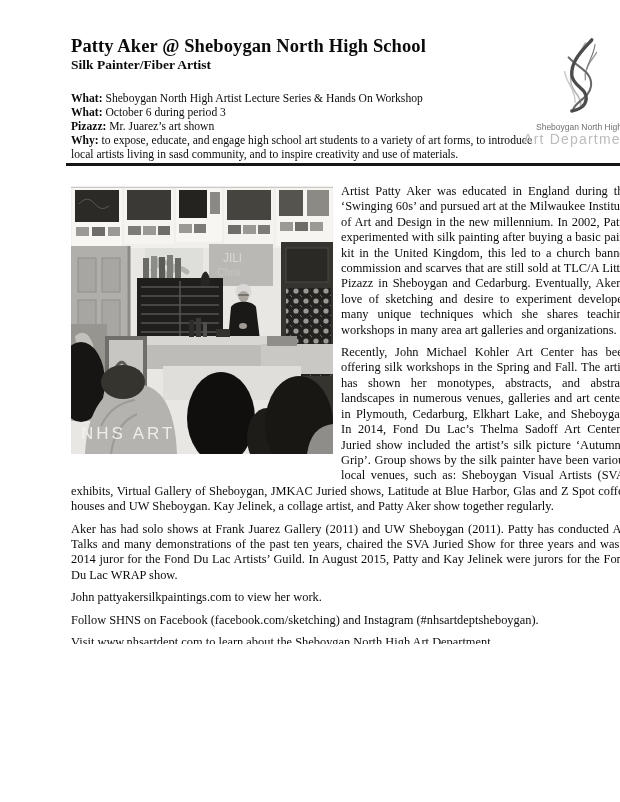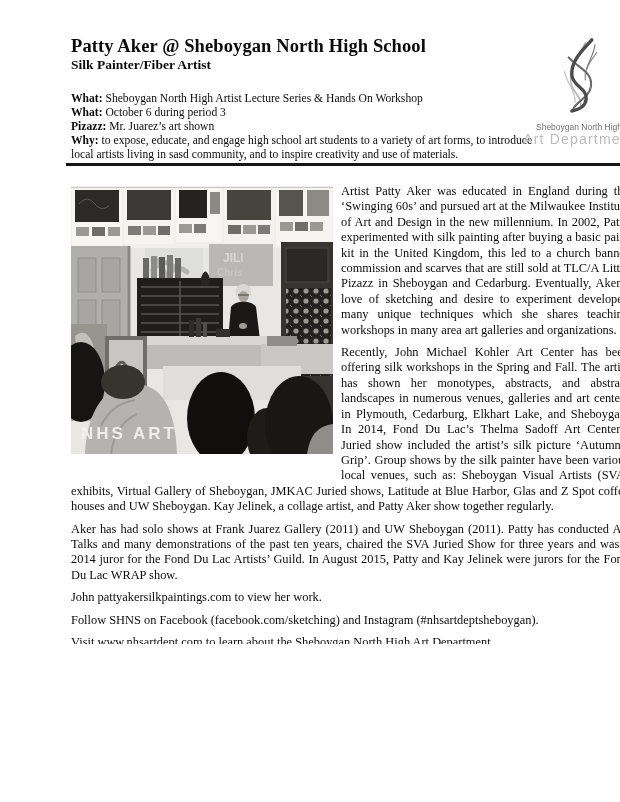--- a/index.html
+++ b/index.html
@@ -73,21 +73,20 @@
     line-height:15.4px;
     text-align:justify;
   }
   .content p{margin:0 0 7px 0;}
   .gap-xl{margin-top:30px;}
   .gap-md{margin-top:16px;}
   .photo{
     float:left;
     width:262px;height:268px;
     margin:2px 8px 15px 0;
-    font-weight:bold;
   }
   .photo svg{display:block;}
   .wm{
     font-family:"Liberation Sans", sans-serif;
     font-size:17px;
     letter-spacing:3px;
     fill:#f3f2ef;
     opacity:.92;
   }
 </style>

